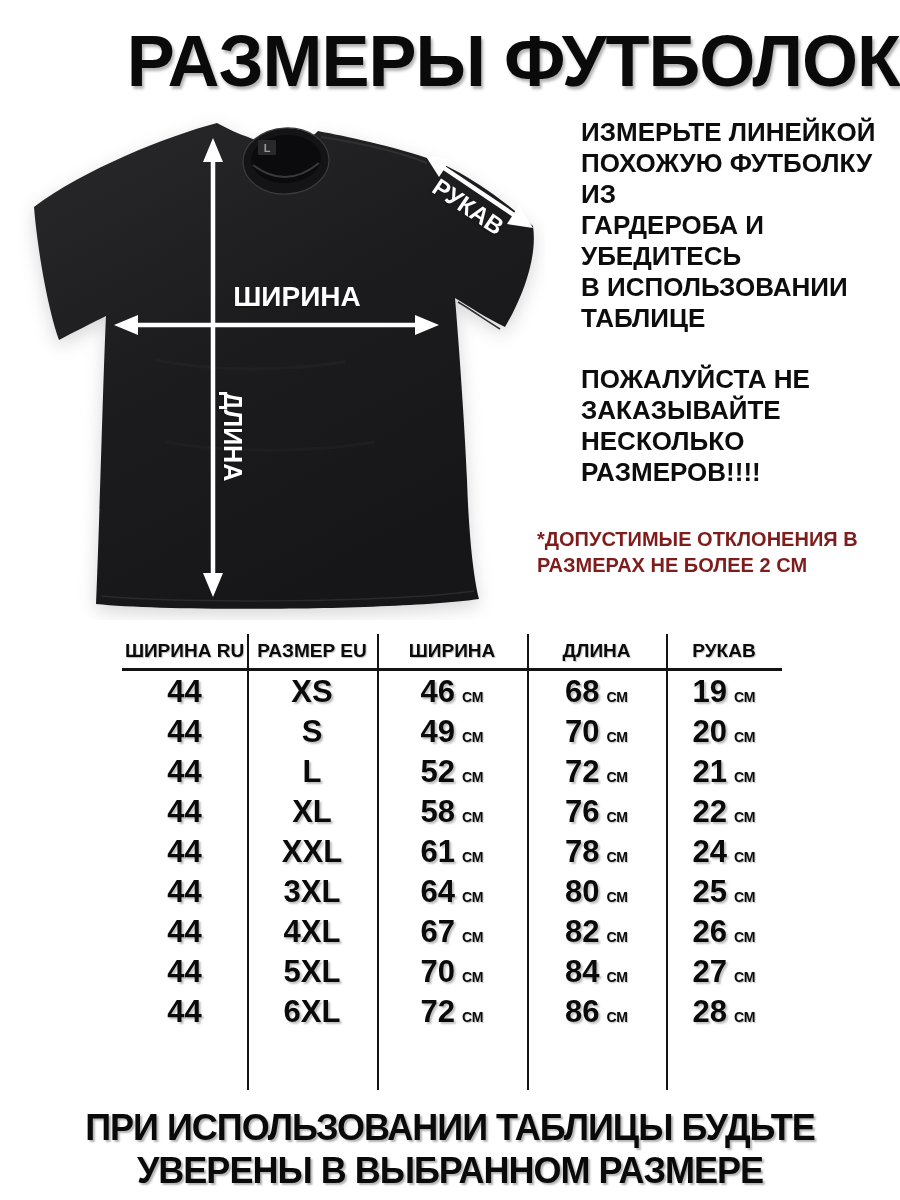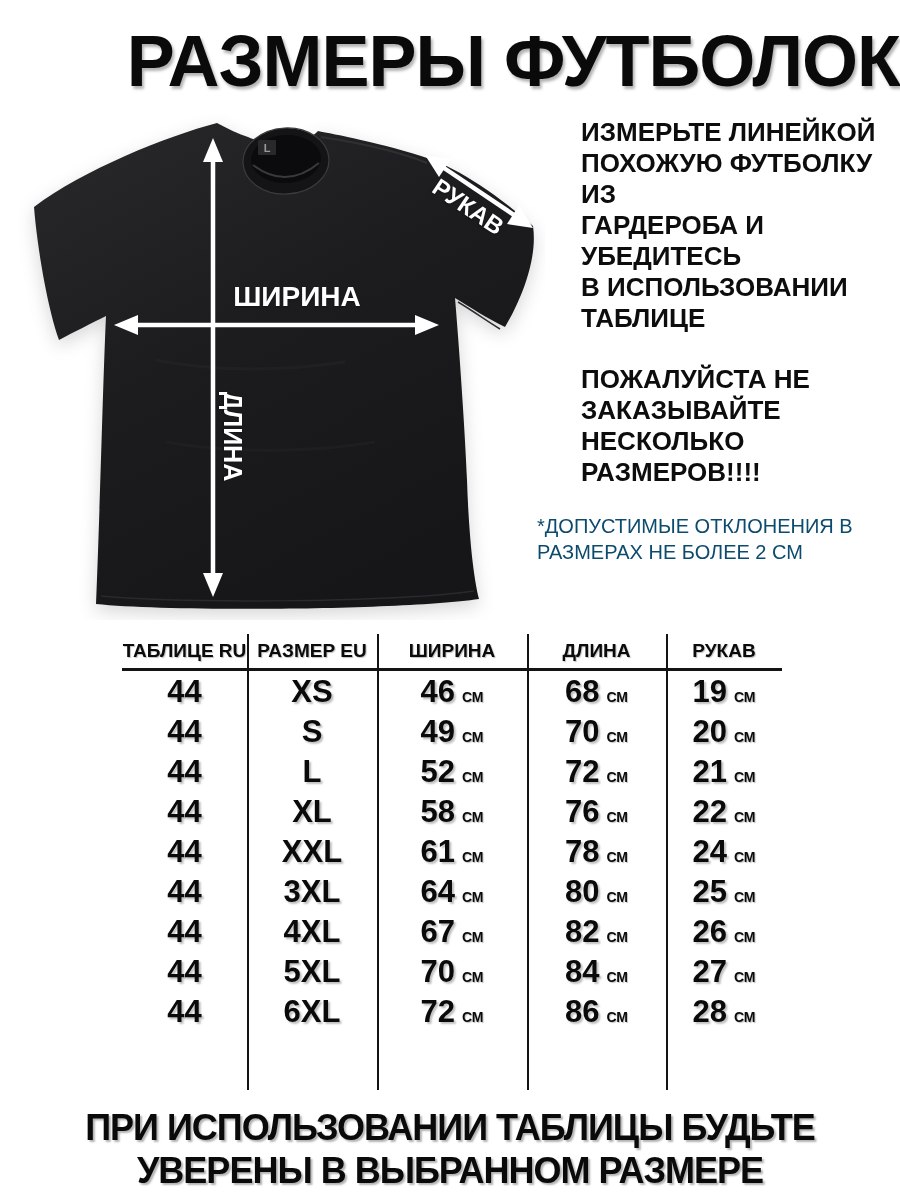--- a/index.html
+++ b/index.html
@@ -22,21 +22,21 @@
     position:absolute; color:#fff; font-weight:800; text-align:center;
     white-space:nowrap; text-shadow:0 1px 2px rgba(0,0,0,.4);
   }
   .width-label  { left:197px; top:171px; width:170px; font-size:28px; }
   .length-label { left:132px; top:312px; width:170px; font-size:25px; transform:rotate(90deg); }
   .sleeve-label { left:393px; top:83px;  width:120px; font-size:24px; transform:rotate(34deg); }
   
   .instructions { position:absolute; left:537px; top:117px; width:350px; }
   .instr-p { font-size:26px; line-height:31px; font-weight:700; color:#0d0d0d;margin-left:44px; }
   .instr-p.second { margin-top:30px; }
-  .instr-note { margin-top:25px; font-size:20px; line-height:26px; font-weight:400; color:#0c4a6e; }
+  .instr-note { margin-top:38px; font-size:20px; line-height:26px; font-weight:700; color:#7f1d1d; }
   
   .size-table { position:absolute; left:122px; top:634px; width:660px; height:456px; }
   .tbl-grid { display:grid; grid-template-columns:125px 130px 150px 139px 116px; }
   .tbl-head { height:37px; align-items:center; border-bottom:3px solid #131313; }
   .th { text-align:center; font-size:19px; font-weight:800; letter-spacing:0; color:#0b0b0b;
         text-shadow:1px 1px 1px rgba(0,0,0,.25); }
   .vline { position:absolute; top:0; width:2px; height:456px; background:#131313; }
   .v1{left:125px;} .v2{left:255px;} .v3{left:405px;} .v4{left:544px;}
   .tbl-body { padding-top:1px; }
   .tr { height:40px; align-items:center; }
@@ -139,21 +139,21 @@
     </div>
   </div>
 
   <div class="size-table">
     <div class="vline v1"></div>
     <div class="vline v2"></div>
     <div class="vline v3"></div>
     <div class="vline v4"></div>
 
     <div class="tbl-grid tbl-head">
-      <div class="th">ТАБЛИЦЕ RU</div>
+      <div class="th">ШИРИНА RU</div>
       <div class="th">РАЗМЕР EU</div>
       <div class="th">ШИРИНА</div>
       <div class="th">ДЛИНА</div>
       <div class="th">РУКАВ</div>
     </div>
 
     <div class="tbl-body">
       <div class="tbl-grid tr">
         <div class="td">44</div>
         <div class="td">XS</div>

